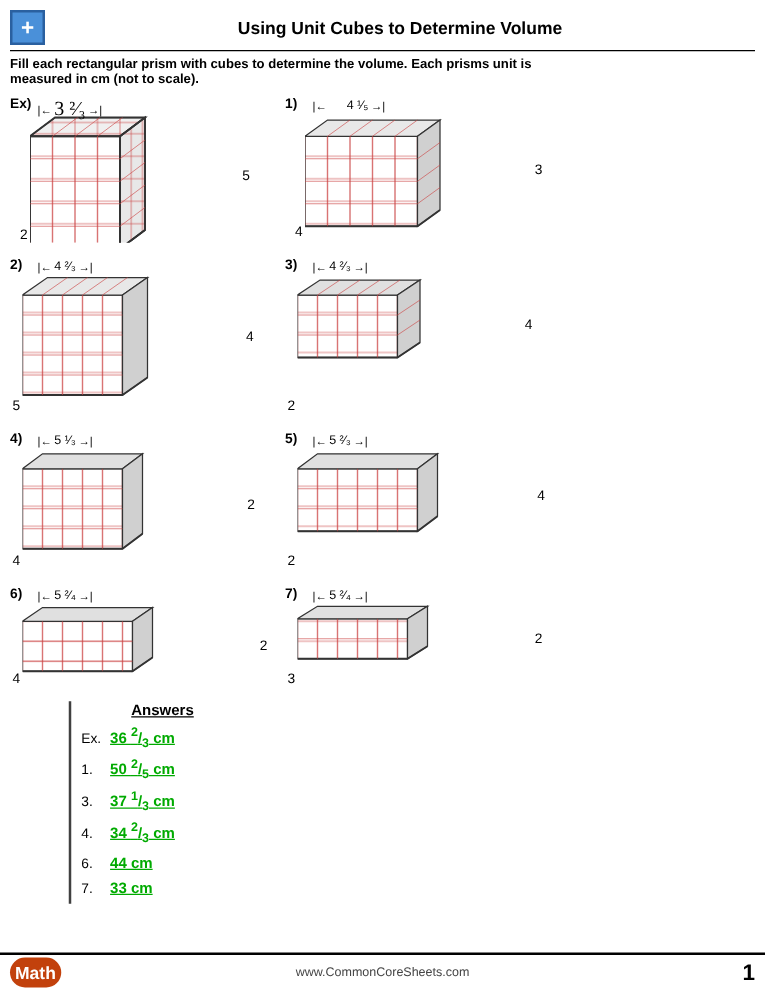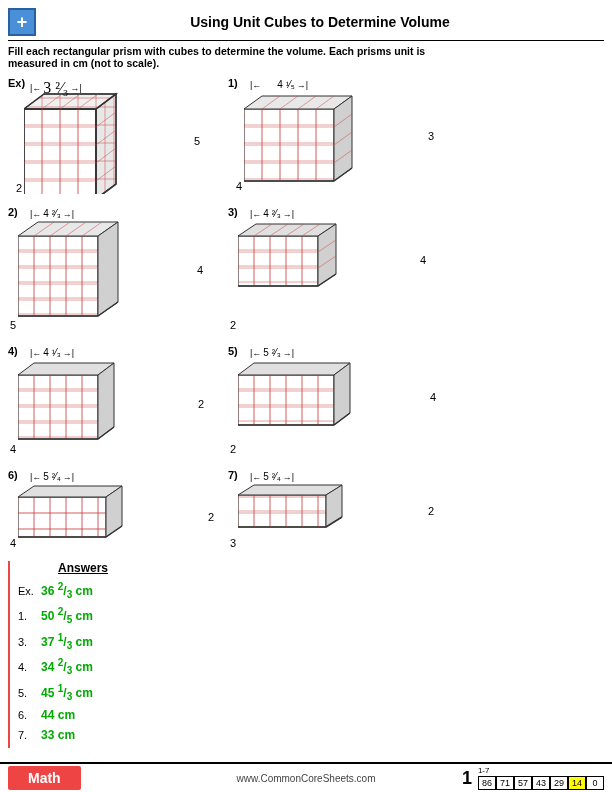--- a/index.html
+++ b/index.html
@@ -77,22 +77,23 @@
       display: flex;
       flex-direction: column;
     }
 
     .problems-area {
       width: 450px;
     }
 
     .answers-panel {
       width: 140px;
-      border-left: 2px solid #ef4444;
+      border-left: 2px solid #404040;
       padding-left: 8px;
+      margin-left: 47px;
     }
 
     
     .problem-row {
       display: flex;
       margin-bottom: 10px;
     }
 
     .problem {
       width: 220px;
@@ -115,44 +116,45 @@
 
     .answer-item .ans-label {
       display: inline-block;
       width: 20px;
     }
 
     .answer-value {
       color: #00aa00;
       font-weight: bold;
       font-size: 12px;
+      text-decoration: underline;
     }
 
     
     .footer {
       position: absolute;
       bottom: 0;
       left: 0;
       right: 0;
       height: 30px;
       border-top: 2px solid #000;
       display: flex;
       align-items: center;
       justify-content: space-between;
       padding: 0 8px;
       background: white;
     }
 
     .footer-math {
-      background: #ef4444;
+      background: #c2410c;
       color: white;
       font-size: 14px;
       font-weight: bold;
-      padding: 4px 20px;
-      border-radius: 2px;
+      padding: 4px 4px;
+      border-radius: 12px;
     }
 
     .footer-url {
       font-size: 10px;
       color: #444;
       position: absolute;
       left: 50%;
       transform: translateX(-50%);
     }
 
@@ -382,21 +384,21 @@
           <span style="position:absolute; left:2px; bottom:2px; font-size:11px;">2</span>
         </div>
       </div>
 
       <div class="problem-row">
 
         <div class="problem" style="width:220px; position:relative;">
           <span style="font-size:11px; font-weight:bold; position:absolute; left:0; top:2px;">4)</span>
           <div style="position:absolute; left:22px; top:4px; display:flex; align-items:center;">
             <span style="font-size:9px; margin-right:2px;">|←</span>
-            <span style="font-size:10px;">4 ¹⁄₃</span>
+            <span style="font-size:10px;">5 ¹⁄₃</span>
             <span style="font-size:9px; margin-left:2px;">→|</span>
           </div>
           <div style="margin-left:10px; margin-top:14px;">
             <svg class="cube" width="120" height="100" viewBox="0 0 120 100">
               <defs>
                 <pattern id="grid-p4" x="0" y="0" width="16" height="16" patternUnits="userSpaceOnUse">
                   <rect width="16" height="16" fill="white" stroke="#cc4444" stroke-width="0.5"></rect>
                 </pattern>
               </defs>
               <rect x="0" y="18" width="80" height="64" fill="url(#grid-p4)" stroke="#333" stroke-width="1"></rect>
@@ -535,48 +537,32 @@
       </div>
       <div class="answer-item">
         <span class="ans-label">3.</span>
         <span class="answer-value">37 <sup>1</sup>/<sub>3</sub> cm</span>
       </div>
       <div class="answer-item">
         <span class="ans-label">4.</span>
         <span class="answer-value">34 <sup>2</sup>/<sub>3</sub> cm</span>
       </div>
       <div class="answer-item">
-        <span class="ans-label">5.</span>
-        <span class="answer-value">45 <sup>1</sup>/<sub>3</sub> cm</span>
-      </div>
-      <div class="answer-item">
         <span class="ans-label">6.</span>
         <span class="answer-value">44 cm</span>
       </div>
       <div class="answer-item">
         <span class="ans-label">7.</span>
         <span class="answer-value">33 cm</span>
       </div>
     </div>
 
   </div>
 
 </div>
 
 <div class="footer">
   <div class="footer-math">Math</div>
   <div class="footer-url">www.CommonCoreSheets.com</div>
   <div style="display:flex; align-items:center; gap:6px;">
     <span style="font-size:18px; font-weight:bold;">1</span>
-    <div style="display:flex; flex-direction:column; font-size:8px; gap:1px;">
-      <span>1-7</span>
-      <div class="score-boxes">
-        <div class="score-box">86</div>
-        <div class="score-box">71</div>
-        <div class="score-box">57</div>
-        <div class="score-box">43</div>
-        <div class="score-box">29</div>
-        <div class="score-box highlighted">14</div>
-        <div class="score-box">0</div>
-      </div>
-    </div>
   </div>
 </div>
 
 </body></html>

